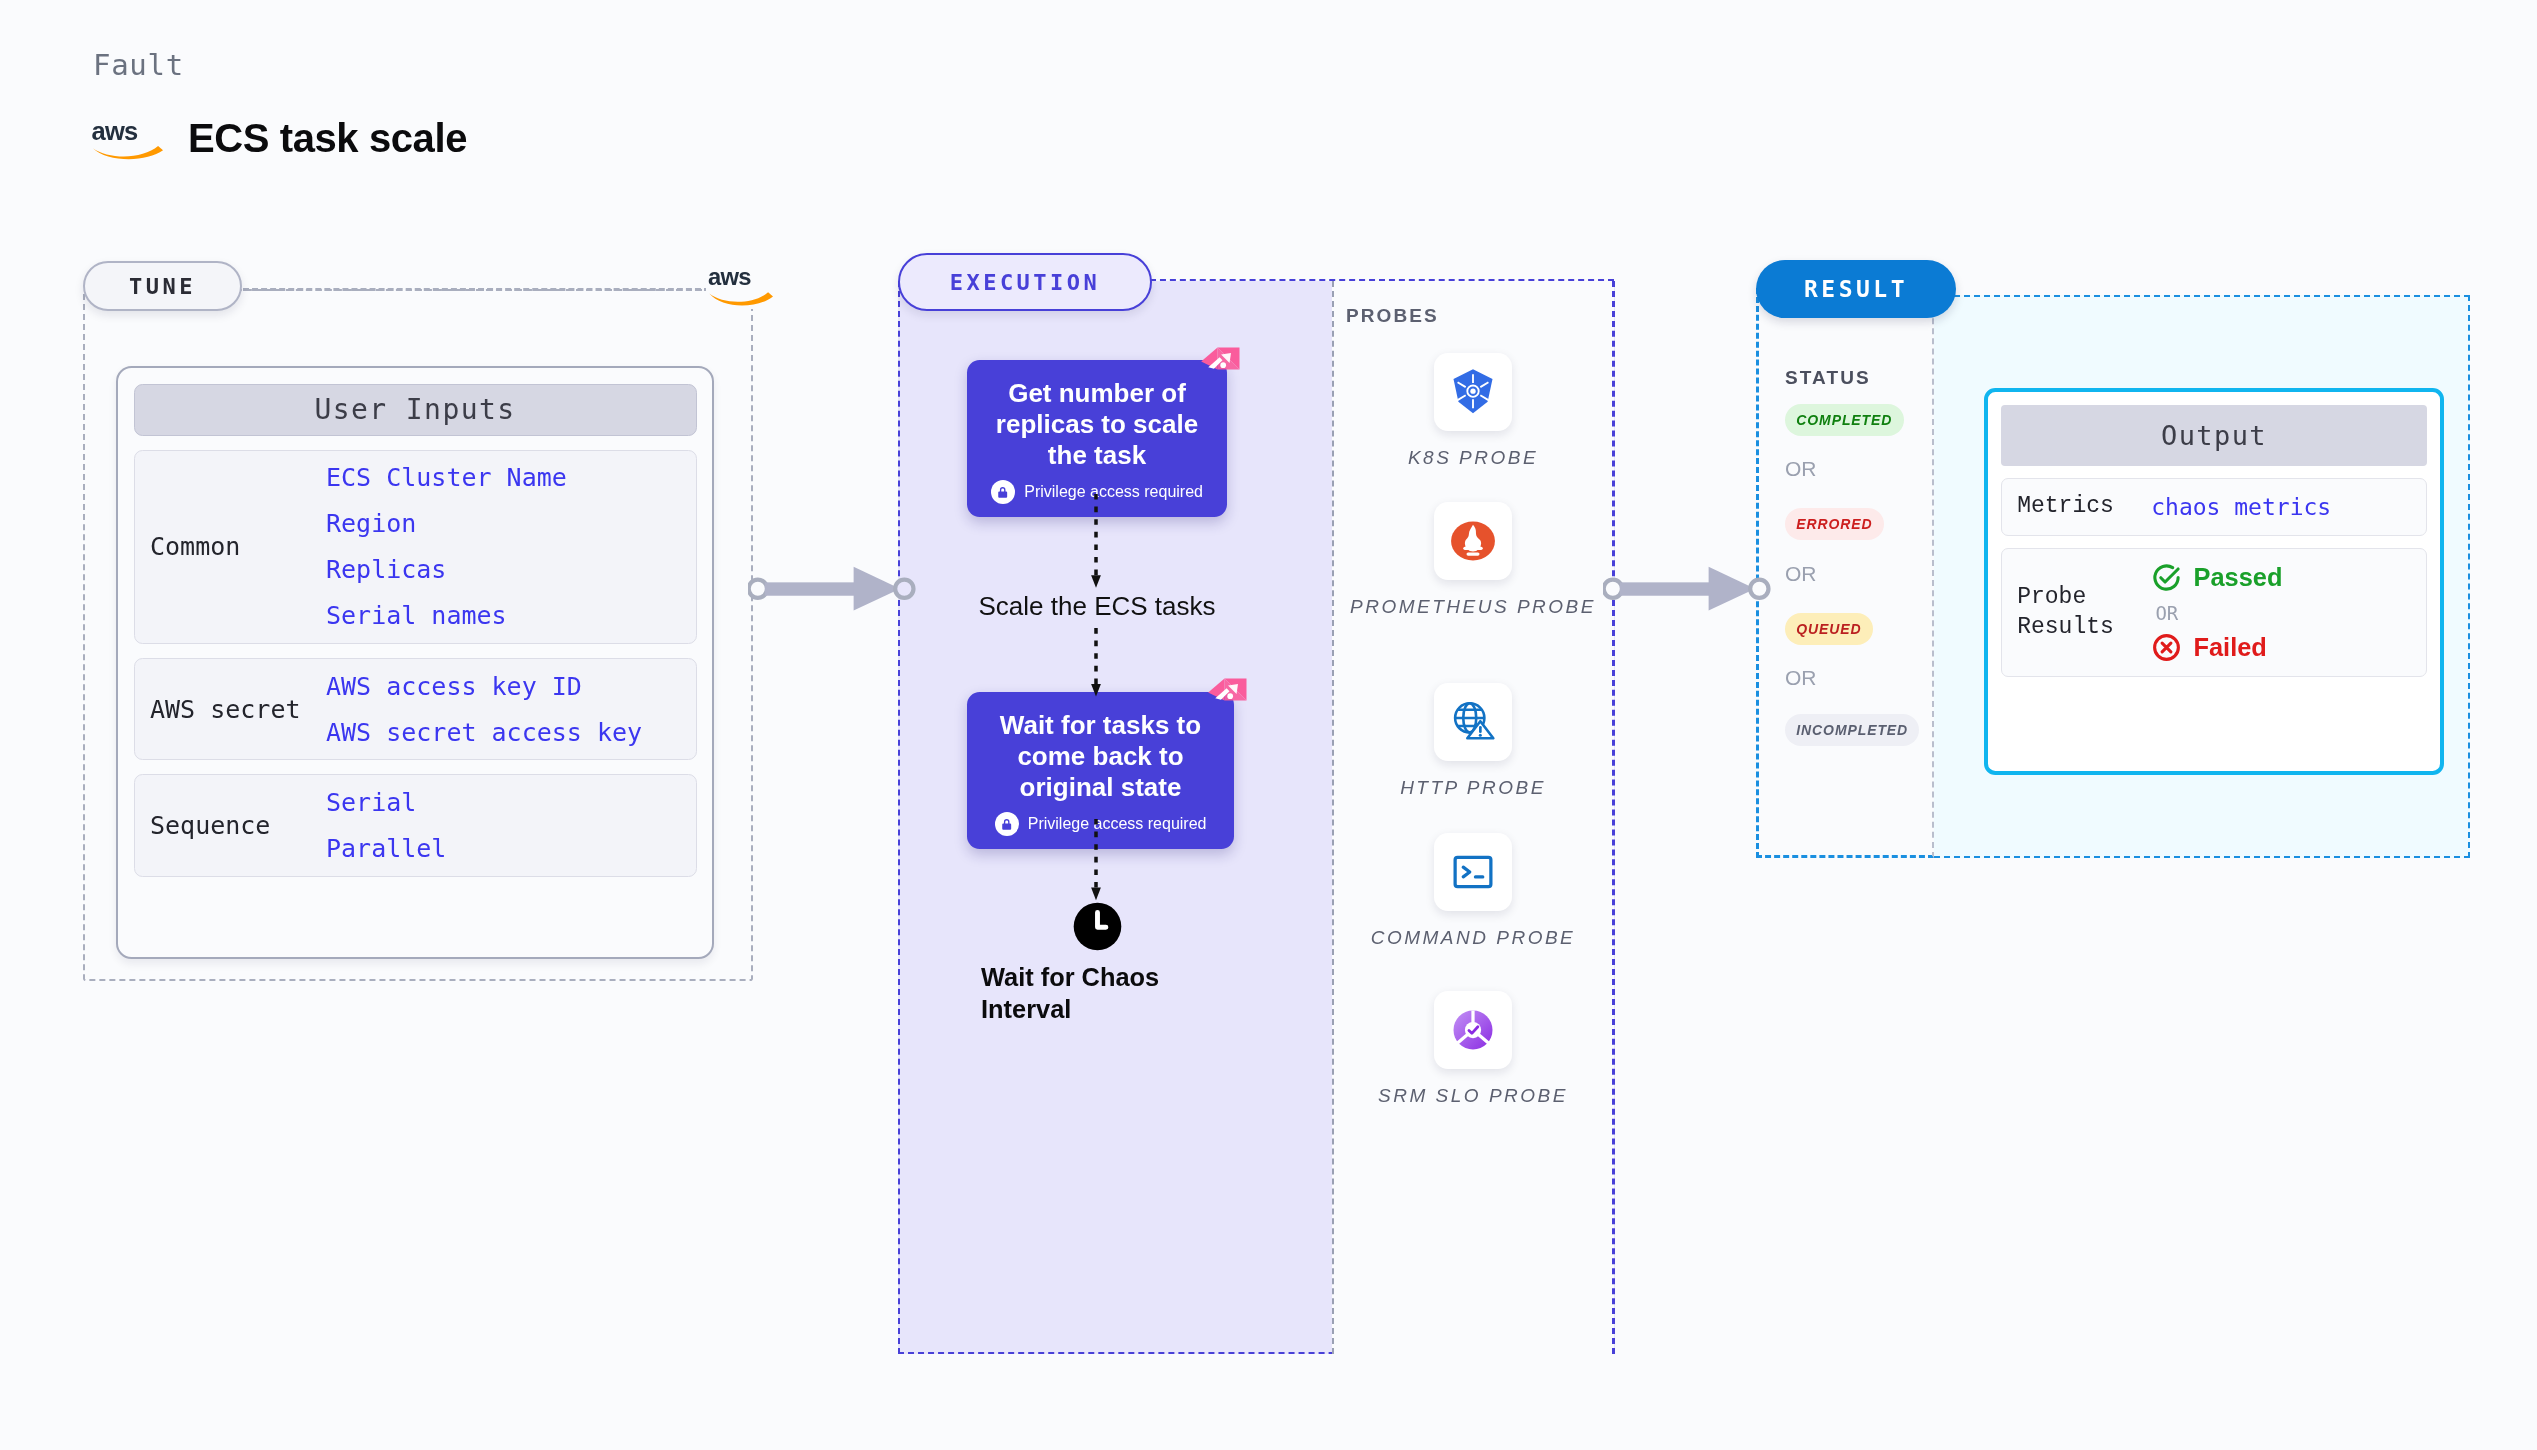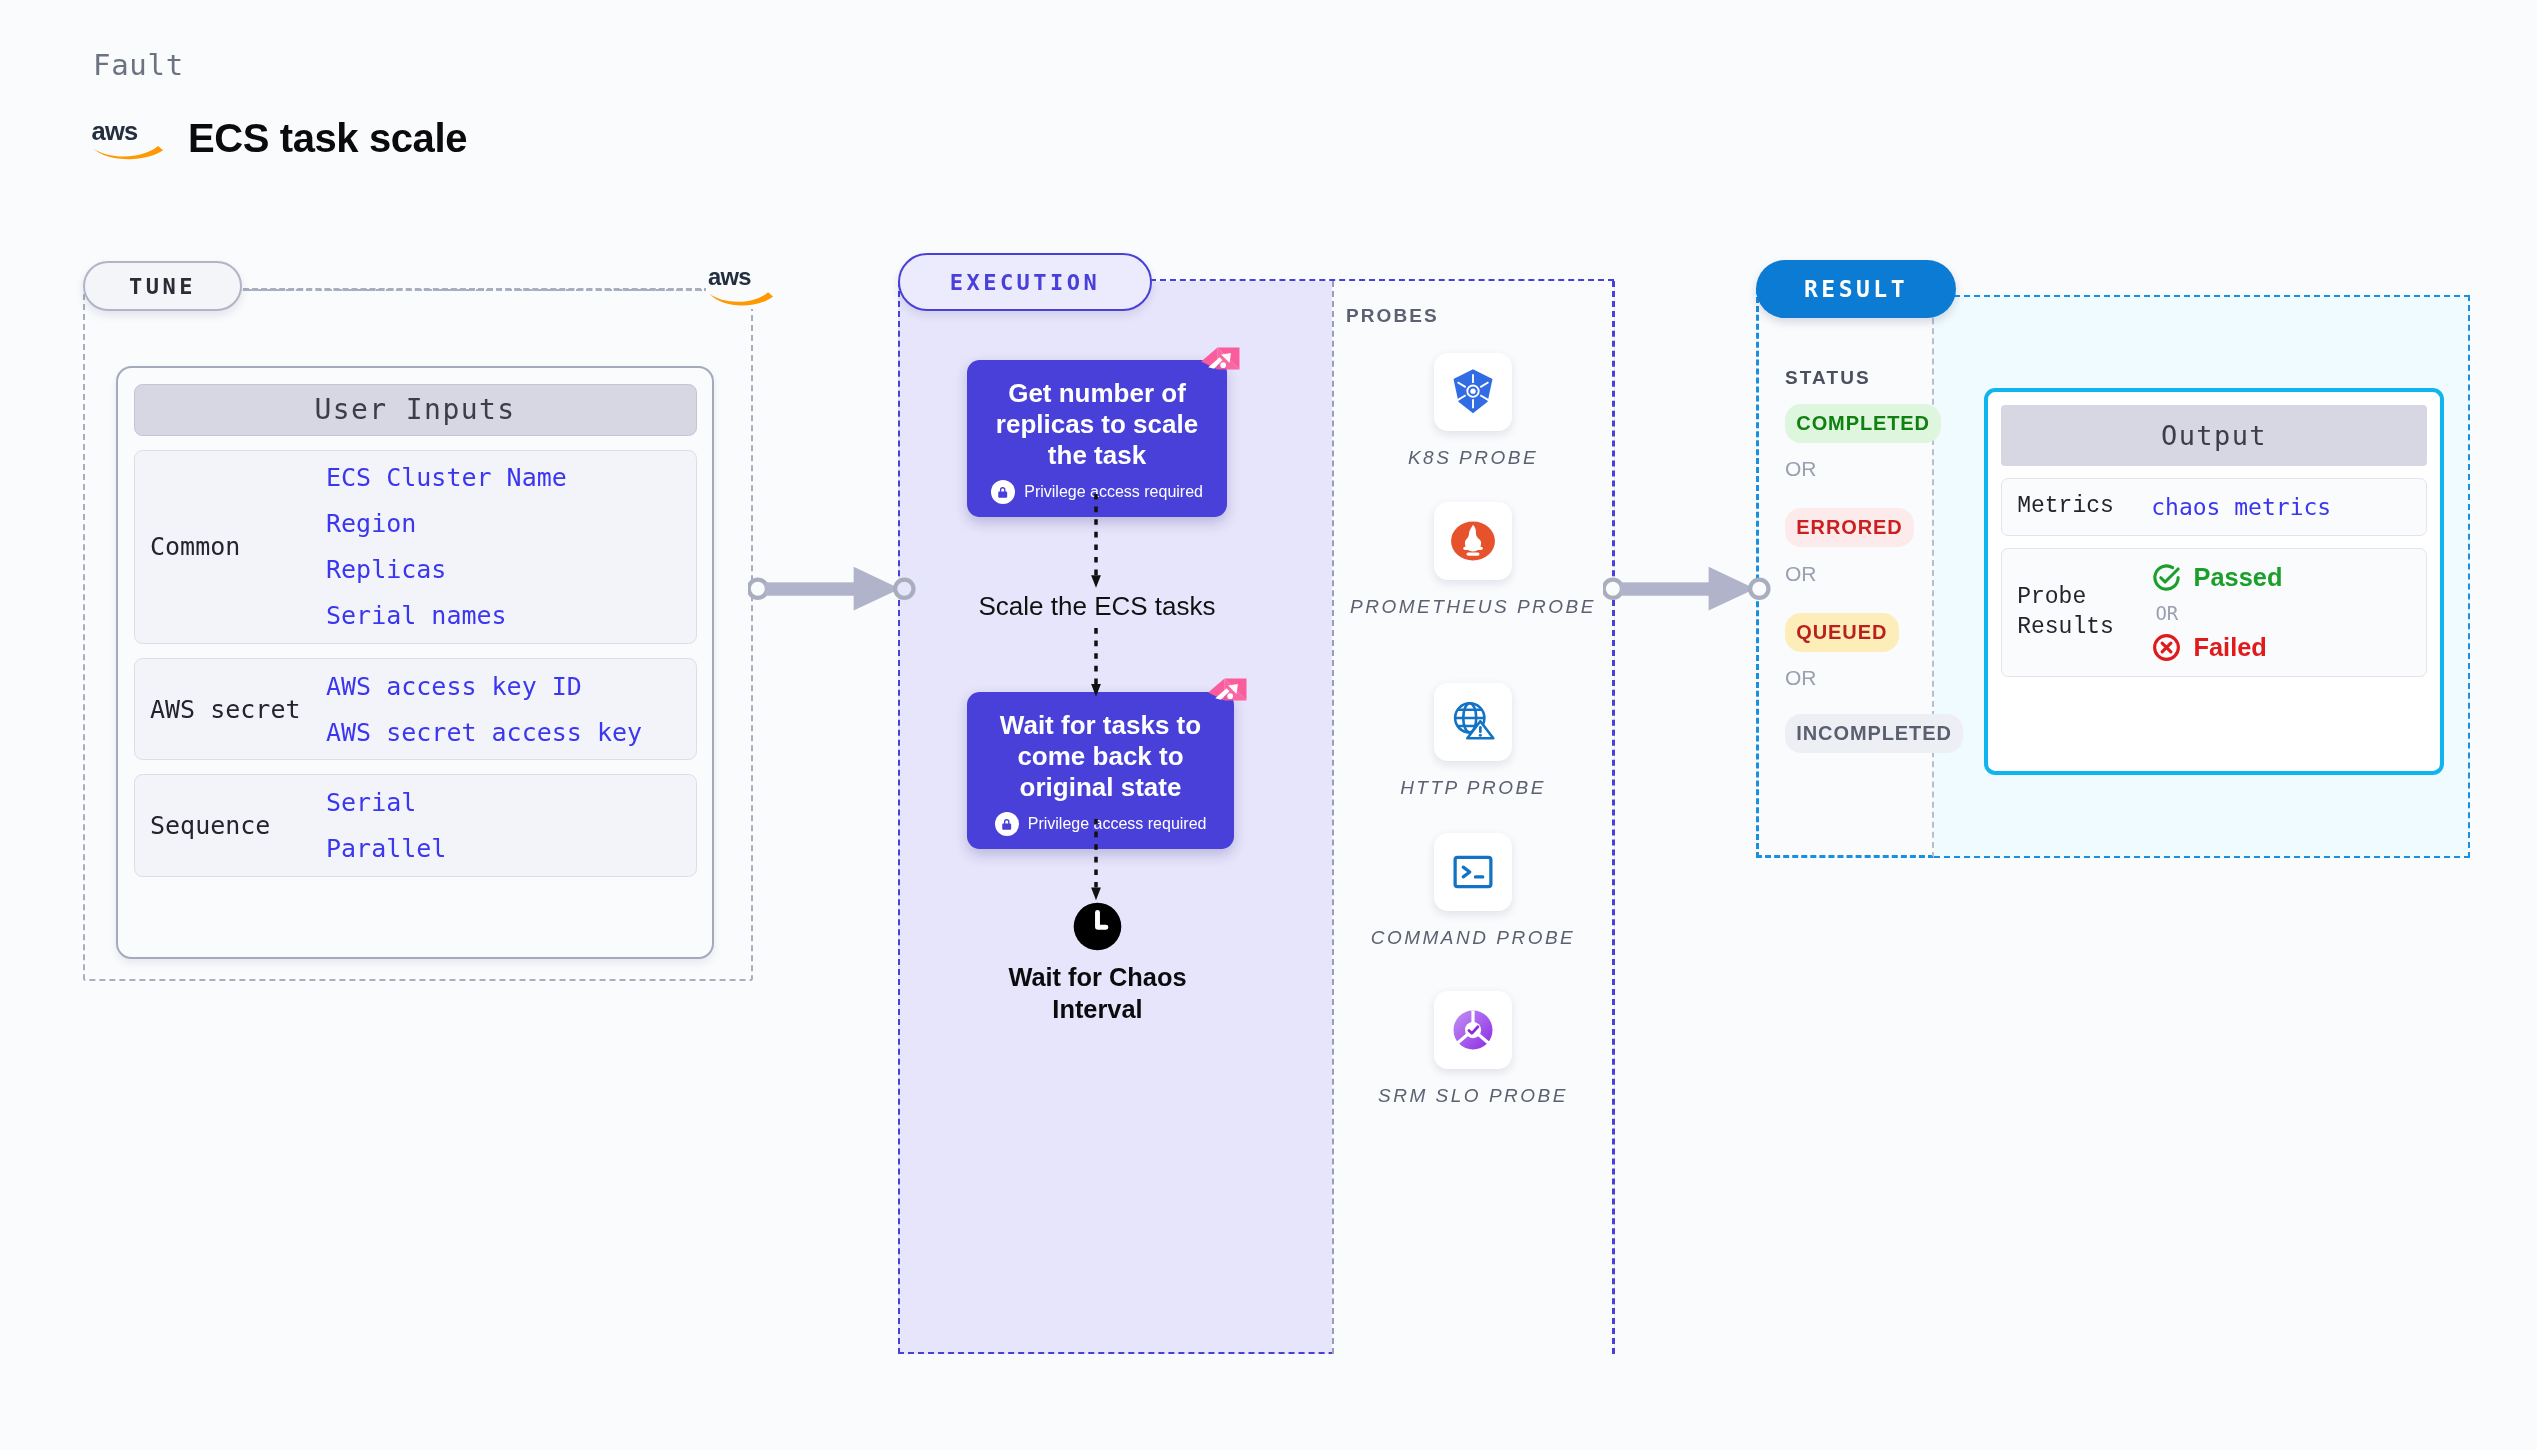--- a/index.html
+++ b/index.html
@@ -90,41 +90,41 @@
 
   .step-mid{ position:absolute; left:896px; top:591px; width:402px; text-align:center;
       font-size:26px; color:#111; font-family:"Liberation Sans", sans-serif; }
 
   .dotted-arrow{ position:absolute; width:14px; z-index:5; }
   .dotted-arrow svg{ display:block; }
   .da1{ left:1089px; top:494px; height:99px; }
   .da2{ left:1089px; top:628px; height:72px; }
   .da3{ left:1089px; top:819px; height:85px; }
 
-  .clock-wrap{ position:absolute; left:981px; top:902px; width:233px; text-align:center; }
+  .clock-wrap{ position:absolute; left:981px; top:902px; width:233px; }
   .clock{ width:49px; height:49px; margin:0 auto; }
   .clock svg{ width:49px; height:49px; display:block; }
   .clock-label{ margin-top:11.3px; font-size:25.4px; font-weight:700; color:#0b0b0d; line-height:1.25;
       font-family:"Liberation Sans", sans-serif; }
 
   
   .probes-title{ position:absolute; left:1346px; top:305px; font-size:19px; font-weight:700;
       letter-spacing:2.1px; color:#5c6070; font-family:"Liberation Sans", sans-serif; }
   .probe-item{ position:absolute; width:282px; left:1332px; text-align:center; }
   .probe-tile{ width:78px; height:78px; margin:0 auto; background:#fff; border-radius:14px;
       box-shadow:0 3.5px 10px rgba(20,20,60,.10); display:flex; align-items:center; justify-content:center; }
   .probe-tile svg{ width:52px; height:52px; display:block; }
   .probe-label{ margin-top:14px; font-size:19px; letter-spacing:2.5px; color:#5c6070;
       line-height:1.4; font-family:"Liberation Sans", sans-serif;font-style:italic; }
 
   
   .status-title{ position:absolute; left:1785px; top:367px; font-size:19px; font-weight:700;
       letter-spacing:2.1px; color:#4b4f5e; font-family:"Liberation Sans", sans-serif; }
-  .badge{ position:absolute; left:1785px; border-radius:16px; font-size:20px; font-weight:700;
-      letter-spacing:0.9px; padding:7.8px 11.3px; font-family:"Liberation Sans", sans-serif; }
+  .badge{ position:absolute; left:1785px; border-radius:16px; font-size:14px; font-weight:700;
+      letter-spacing:0.9px; padding:7.8px 11.3px; font-family:"Liberation Sans", sans-serif;font-style:italic; }
   .or-lbl{ position:absolute; left:1785px; font-size:21px; color:#9aa0af;
       font-family:"Liberation Sans", sans-serif; }
 
   
   .out-card{ position:absolute; left:1984px; top:388px; width:460px; height:387px;
       background:#fff; border:4.2px solid #10b5ef; border-radius:11.3px; padding:12.7px; }
   .out-head{ height:61px; background:#d6d7e3; border-radius:4px; display:flex; align-items:center;
       justify-content:center; font-family:"DejaVu Sans Mono", monospace; font-size:27px;
       color:#3c3d48; letter-spacing:1.4px; }
   .out-row{ margin-top:12.7px; background:#fafbfd; border:1.4px solid #e3e4eb; border-radius:7px;

